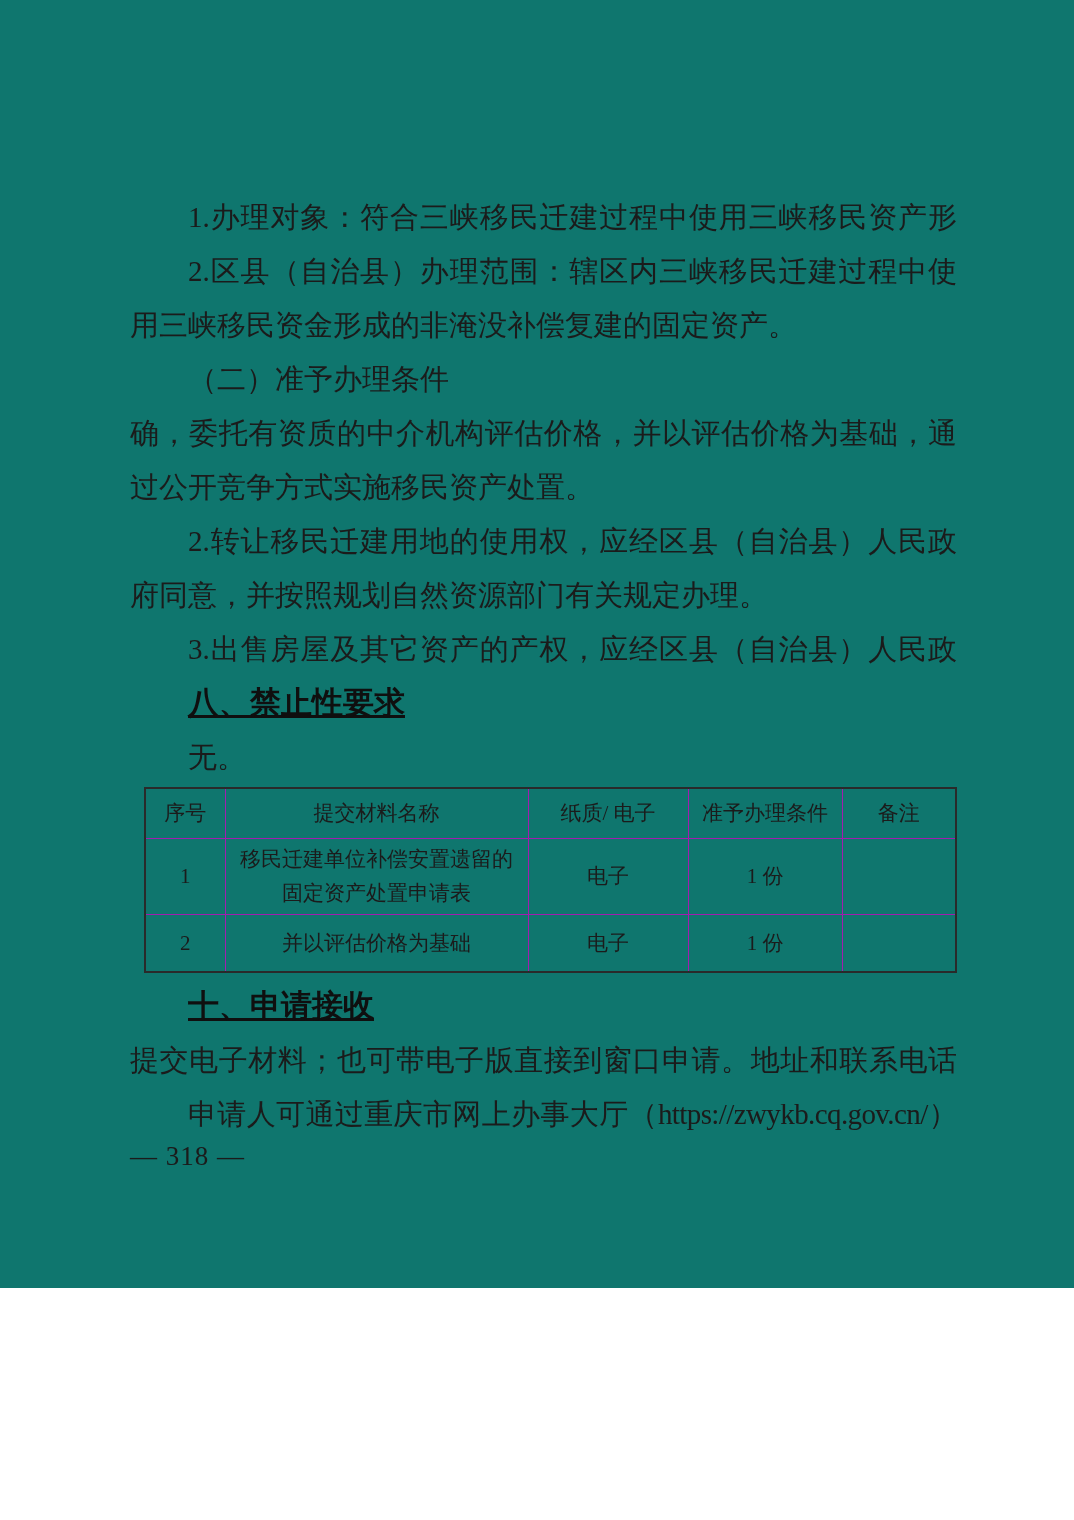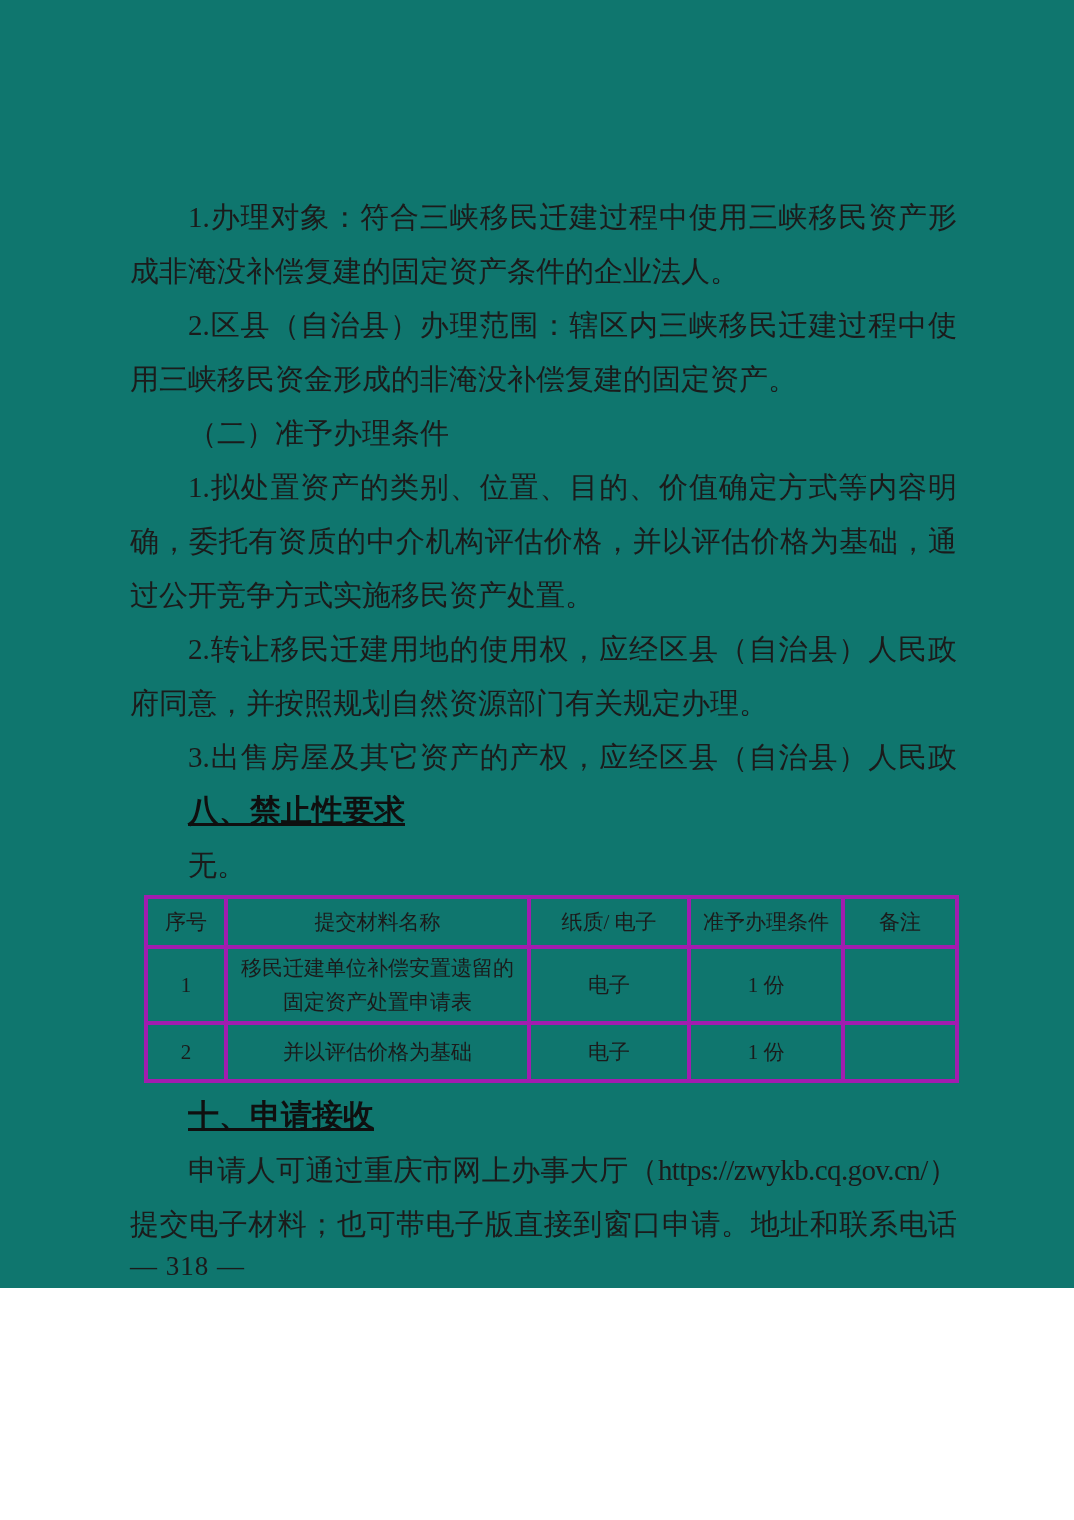--- a/index.html
+++ b/index.html
@@ -44,21 +44,21 @@
     border-collapse:collapse;
     table-layout:fixed;
     width:811px;
     margin:3px 0 0 14px;
     font-family:"Liberation Serif","DejaVu Serif",serif;
     font-size:21px;
     color:#1b1b1b;
     border:2px solid #2a2a2a;
   }
   table.materials th, table.materials td{
-    border:4px solid #a21caf;
+    border:1px solid #a21caf;
     text-align:center;
     vertical-align:middle;
     font-weight:400;
     padding:2px 5px;
     line-height:1.62;
     overflow:hidden;
   }
   tr.hrow{ height:50px; }
   tr.r1{ height:76px; }
   tr.r2{ height:58px; }
@@ -69,25 +69,23 @@
     letter-spacing:1px;
   }
 </style>
 </head>
 <body>
 
 <div class="page">
   <div class="flow">
 
     <div class="line indent justify">1.办理对象：符合三峡移民迁建过程中使用三峡移民资产形</div>
-    <div class="line">成非淹没补偿复建的固定资产条件的企业法人。</div>
     <div class="line indent justify">2.区县（自治县）办理范围：辖区内三峡移民迁建过程中使</div>
     <div class="line">用三峡移民资金形成的非淹没补偿复建的固定资产。</div>
     <div class="line indent">（二）准予办理条件</div>
-    <div class="line indent justify">1.拟处置资产的类别、位置、目的、价值确定方式等内容明</div>
     <div class="line justify">确，委托有资质的中介机构评估价格，并以评估价格为基础，通</div>
     <div class="line">过公开竞争方式实施移民资产处置。</div>
     <div class="line indent justify">2.转让移民迁建用地的使用权，应经区县（自治县）人民政</div>
     <div class="line">府同意，并按照规划自然资源部门有关规定办理。</div>
     <div class="line indent justify">3.出售房屋及其它资产的产权，应经区县（自治县）人民政</div>
 
     <h2 class="heading">八、禁止性要求</h2>
     <div class="line indent">无。</div>
 
 
@@ -120,18 +118,18 @@
           <td>2</td>
           <td>并以评估价格为基础</td>
           <td>电子</td>
           <td>1 份</td>
           <td></td>
         </tr>
       </tbody>
     </table>
 
     <h2 class="heading after-table">十、申请接收</h2>
+    <div class="line justify">提交电子材料；也可带电子版直接到窗口申请。地址和联系电话</div>
     <div class="line indent justify tight">申请人可通过重庆市网上办事大厅（https://zwykb.cq.gov.cn/）</div>
-    <div class="line justify">提交电子材料；也可带电子版直接到窗口申请。地址和联系电话</div>
 
     <div class="page-number">— 318 —</div>
   </div>
 </div>
 
 </body></html>

